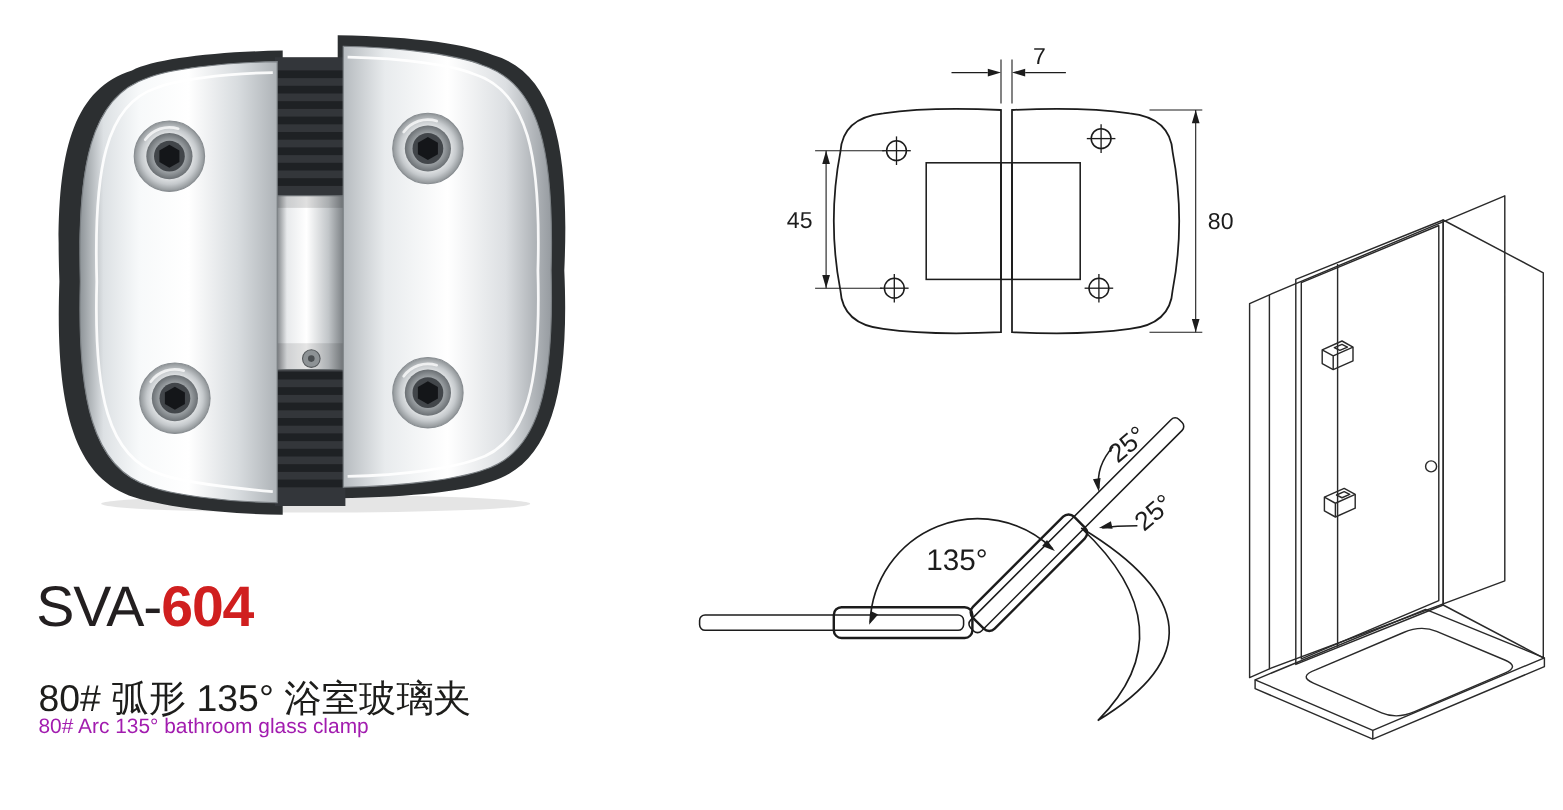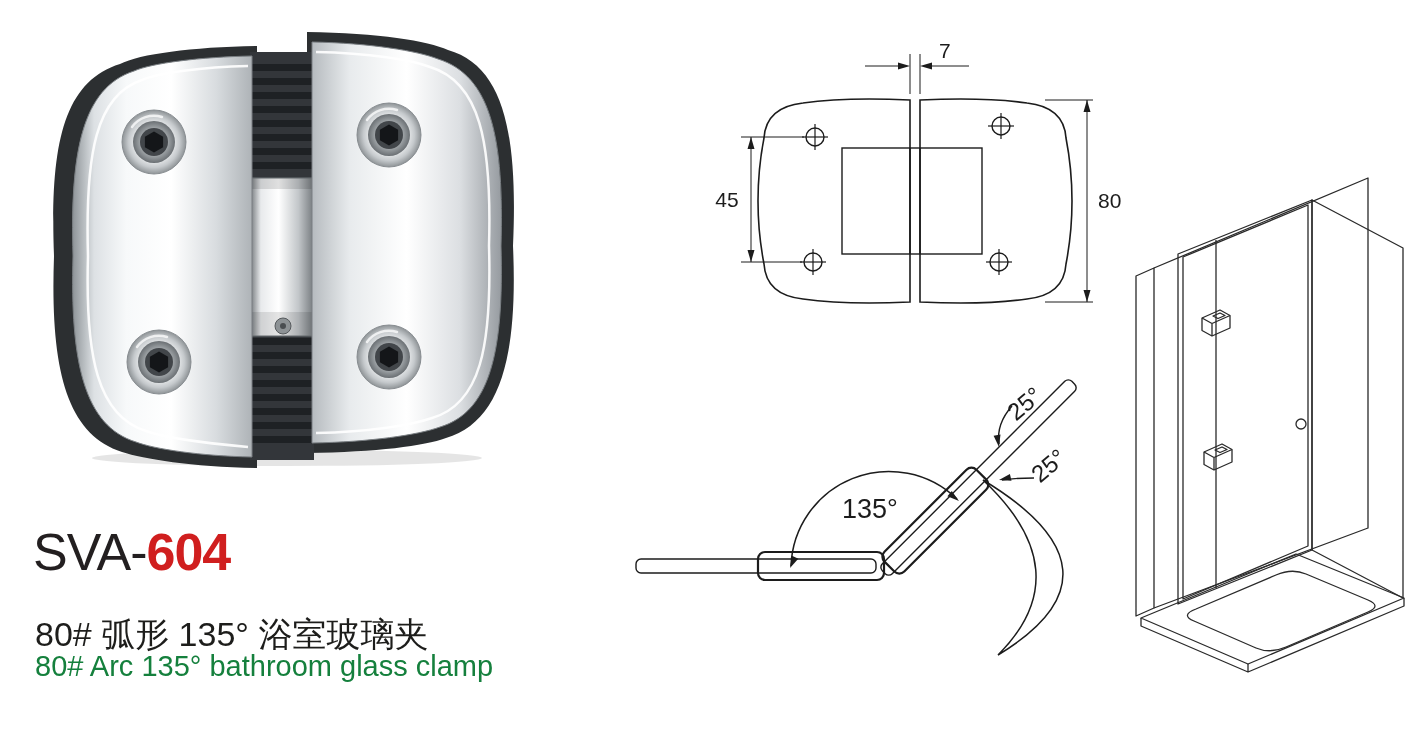--- a/index.html
+++ b/index.html
@@ -2,21 +2,21 @@
 <html><head>
 <meta charset="utf-8">
 <style>
   *{margin:0;padding:0;box-sizing:border-box}
   html,body{width:1421px;height:736px}
   body{background:#ffffff;font-family:"Liberation Sans",sans-serif;position:relative;overflow:hidden}
   .abs{position:absolute}
   .product-code{left:33px;top:522px;font-size:52px;color:#231f20;letter-spacing:-1px;white-space:nowrap}
   .product-code .num{color:#d01f1f;font-weight:bold}
   .title-zh{left:35px;top:612px;font-size:34px;color:#1d1d1b;white-space:nowrap}
-  .title-en{left:35px;top:650px;font-size:29px;color:#15803d;white-space:nowrap}
+  .title-en{left:35px;top:650px;font-size:19px;color:#a21caf;white-space:nowrap}
   svg{position:absolute;overflow:visible}
   #photo-svg{left:52px;top:6px}
   #topview-svg{left:695px;top:38px}
   #angle-svg{left:608px;top:380px}
   #install-svg{left:1116px;top:156px}
   .dim{font:21px "Liberation Sans",sans-serif;fill:#1c1c1c}
   .ang-big{font:27px "Liberation Sans",sans-serif;fill:#1c1c1c}
   .ang-sm{font:24px "Liberation Sans",sans-serif;fill:#1c1c1c}
   .ln{stroke:#1c1c1c;fill:none}
   .iso{stroke:#2a2a2a;fill:none;stroke-width:1.3;stroke-linejoin:round}

